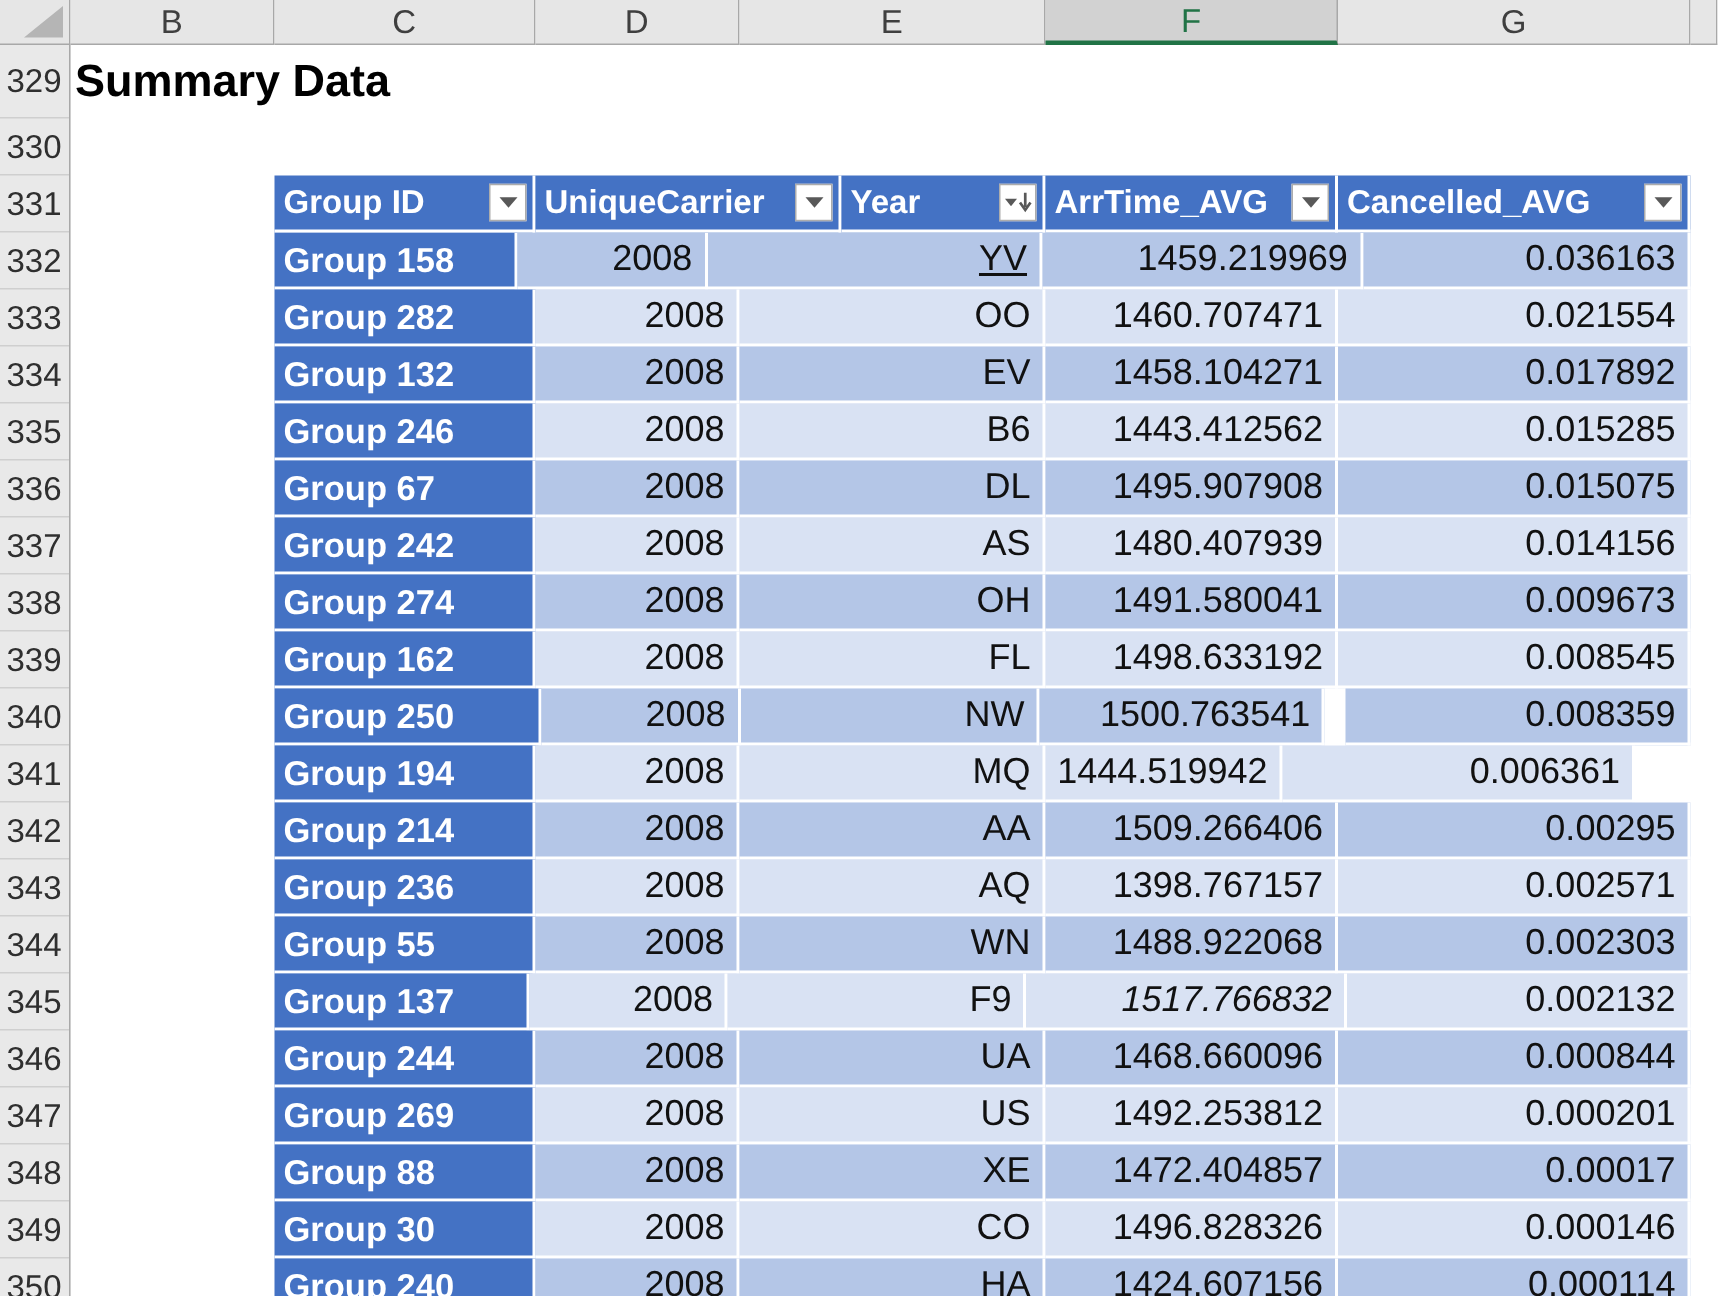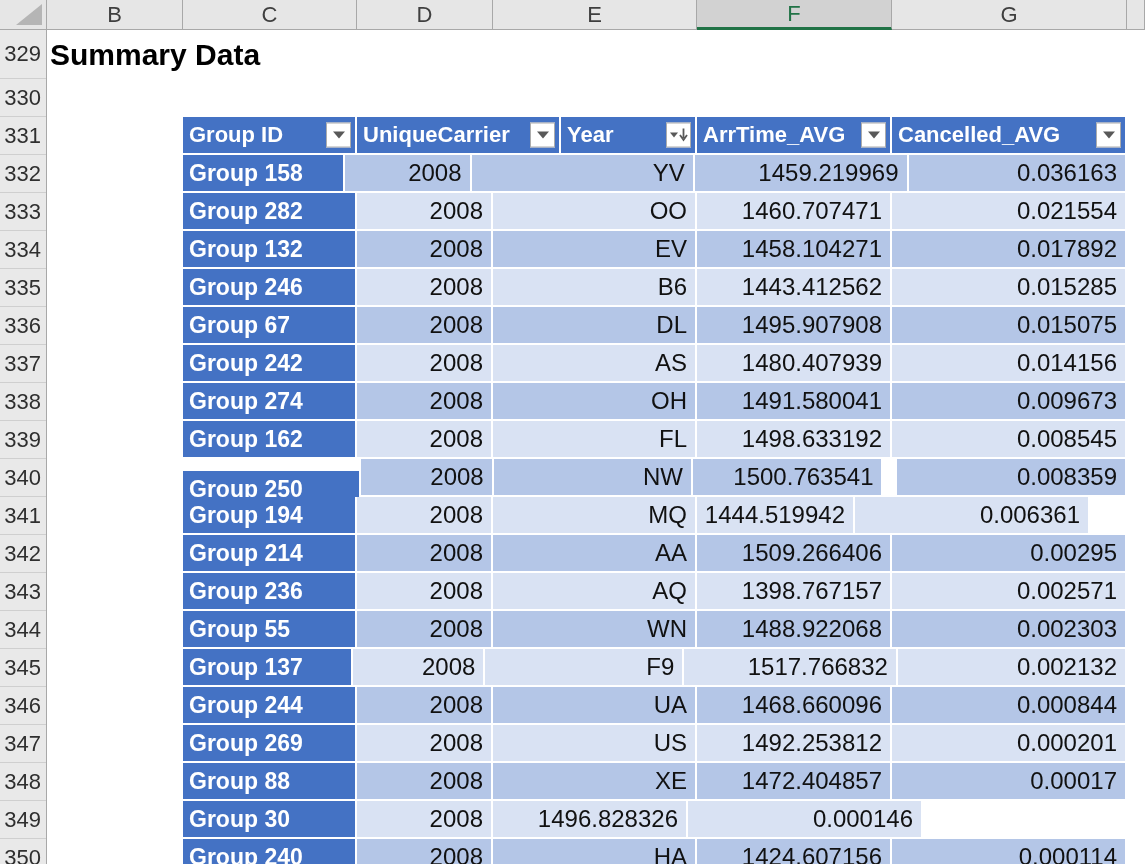--- a/index.html
+++ b/index.html
@@ -158,21 +158,21 @@
         <div class="tcell head" style="width: 235px;">
           <span>Cancelled_AVG</span>
           <div class="fbtn">
             <div class="ftri"></div>
           </div>
         </div>
       </div>
       <div class="trow band-dark">
         <div class="tcell gid" style="width: 174px;">Group 158</div>
         <div class="tcell data num" style="width: 136px;">2008</div>
-        <div class="tcell data num" style="width: 240px;">YV</div>
+        <div class="tcell data num" style="width: 240px; text-decoration: underline;">YV</div>
         <div class="tcell data num" style="width: 230px;">1459.219969</div>
         <div class="tcell data num" style="width: 235px;">0.036163</div>
       </div>
       <div class="trow band-light">
         <div class="tcell gid" style="width: 174px;">Group 282</div>
         <div class="tcell data num" style="width: 136px;">2008</div>
         <div class="tcell data num" style="width: 204px;">OO</div>
         <div class="tcell data num" style="width: 195px;">1460.707471</div>
         <div class="tcell data num" style="width: 235px;">0.021554</div>
       </div>
@@ -212,21 +212,21 @@
         <div class="tcell data num" style="width: 235px;">0.009673</div>
       </div>
       <div class="trow band-light">
         <div class="tcell gid" style="width: 174px;">Group 162</div>
         <div class="tcell data num" style="width: 136px;">2008</div>
         <div class="tcell data num" style="width: 204px;">FL</div>
         <div class="tcell data num" style="width: 195px;">1498.633192</div>
         <div class="tcell data num" style="width: 235px;">0.008545</div>
       </div>
       <div class="trow band-dark">
-        <div class="tcell gid" style="width: 182px; margin-top: 12px;">Group 250</div>
+        <div class="tcell gid" style="width: 182px;">Group 250</div>
         <div class="tcell data num" style="width: 136px;">2008</div>
         <div class="tcell data num" style="width: 204px;">NW</div>
         <div class="tcell data num" style="width: 195px;">1500.763541</div>
         <div class="tcell data num" style="width: 235px; margin-left: 14px;">0.008359</div>
       </div>
       <div class="trow band-light">
         <div class="tcell gid" style="width: 174px;">Group 194</div>
         <div class="tcell data num" style="width: 136px;">2008</div>
         <div class="tcell data num" style="width: 204px;">MQ</div>
         <div class="tcell data num" style="width: 158px;">1444.519942</div>
@@ -250,21 +250,21 @@
         <div class="tcell gid" style="width: 174px;">Group 55</div>
         <div class="tcell data num" style="width: 136px;">2008</div>
         <div class="tcell data num" style="width: 204px;">WN</div>
         <div class="tcell data num" style="width: 195px;">1488.922068</div>
         <div class="tcell data num" style="width: 235px;">0.002303</div>
       </div>
       <div class="trow band-light">
         <div class="tcell gid" style="width: 174px;">Group 137</div>
         <div class="tcell data num" style="width: 136px;">2008</div>
         <div class="tcell data num" style="width: 204px;">F9</div>
-        <div class="tcell data num" style="width: 219px;">1517.766832</div>
+        <div class="tcell data num" style="width: 219px; font-style: italic;">1517.766832</div>
         <div class="tcell data num" style="width: 235px;">0.002132</div>
       </div>
       <div class="trow band-dark">
         <div class="tcell gid" style="width: 174px;">Group 244</div>
         <div class="tcell data num" style="width: 136px;">2008</div>
         <div class="tcell data num" style="width: 204px;">UA</div>
         <div class="tcell data num" style="width: 195px;">1468.660096</div>
         <div class="tcell data num" style="width: 235px;">0.000844</div>
       </div>
       <div class="trow band-light">
@@ -277,20 +277,21 @@
       <div class="trow band-dark">
         <div class="tcell gid" style="width: 174px;">Group 88</div>
         <div class="tcell data num" style="width: 136px;">2008</div>
         <div class="tcell data num" style="width: 204px;">XE</div>
         <div class="tcell data num" style="width: 195px;">1472.404857</div>
         <div class="tcell data num" style="width: 235px;">0.00017</div>
       </div>
       <div class="trow band-light">
         <div class="tcell gid" style="width: 174px;">Group 30</div>
         <div class="tcell data num" style="width: 136px;">2008</div>
+        <div class="tcell data num" style="width: 204px;">CO</div>
         <div class="tcell data num" style="width: 195px;">1496.828326</div>
         <div class="tcell data num" style="width: 235px;">0.000146</div>
       </div>
       <div class="trow band-dark">
         <div class="tcell gid" style="width: 174px;">Group 240</div>
         <div class="tcell data num" style="width: 136px;">2008</div>
         <div class="tcell data num" style="width: 204px;">HA</div>
         <div class="tcell data num" style="width: 195px;">1424.607156</div>
         <div class="tcell data num" style="width: 235px;">0.000114</div>
       </div>

